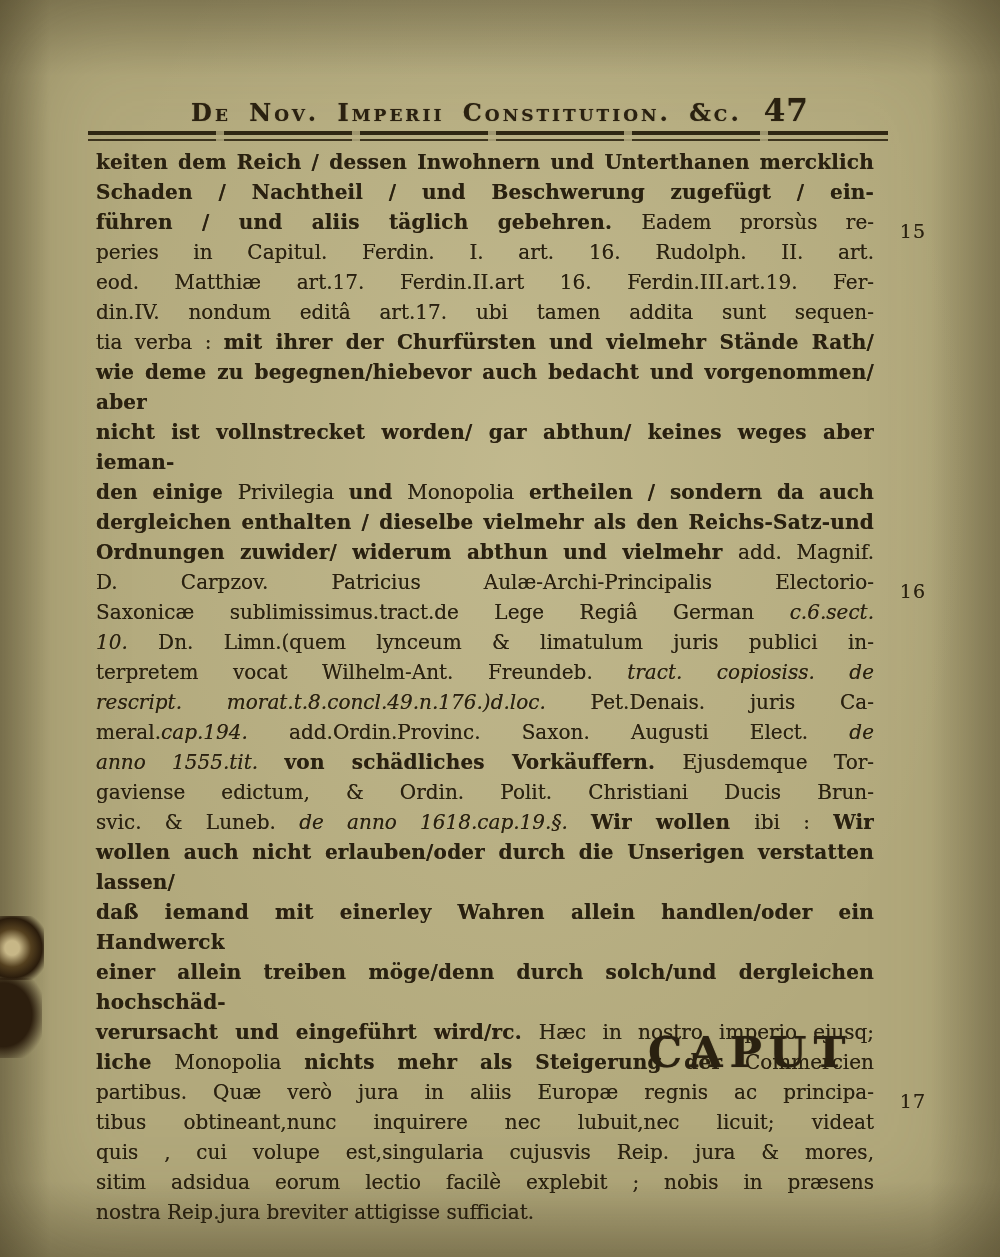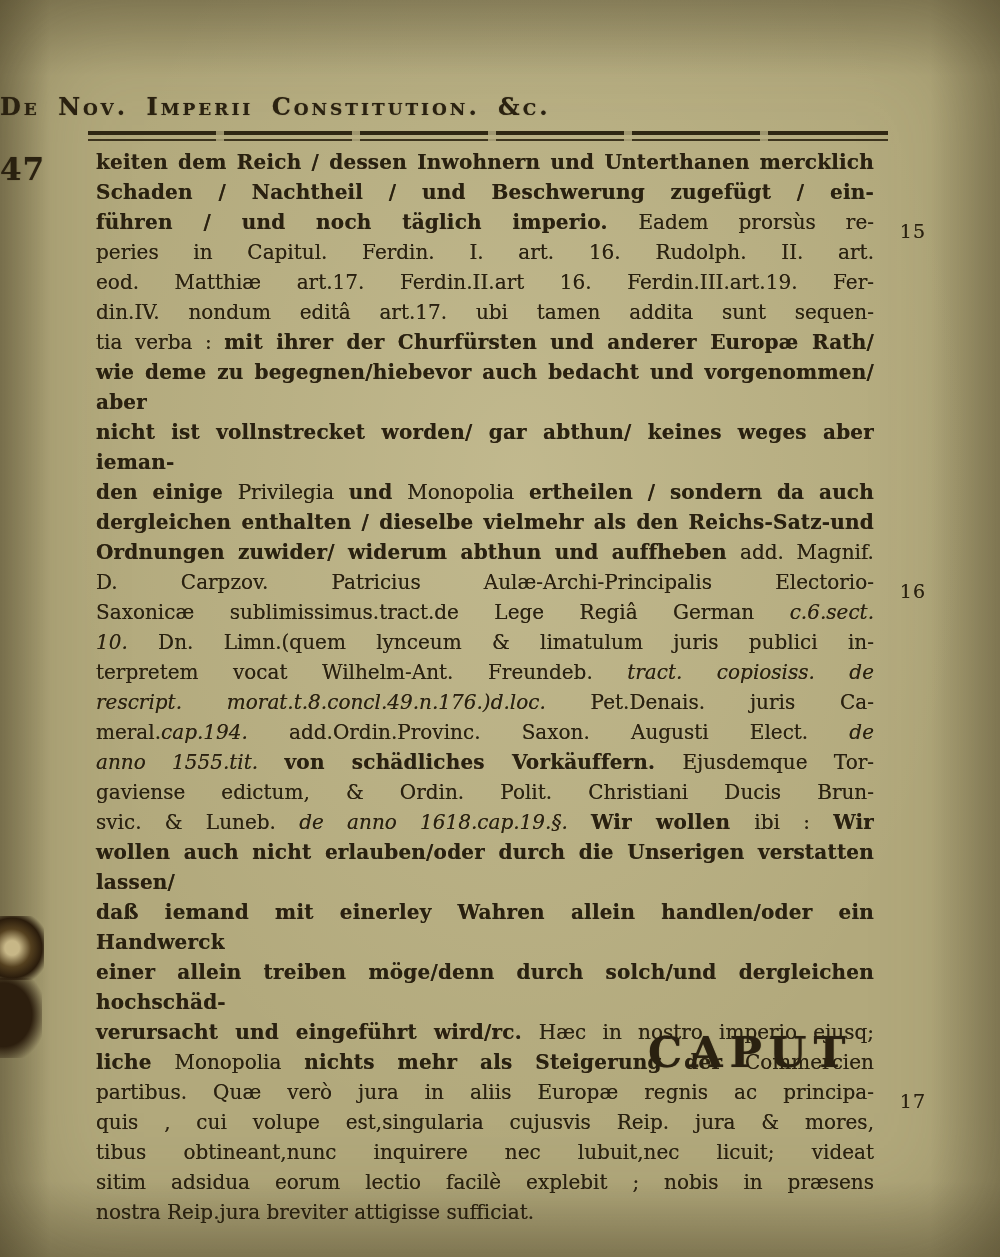--- a/index.html
+++ b/index.html
@@ -13,28 +13,27 @@
     background:
       radial-gradient(ellipse at 52% 38%, rgba(255,248,214,0.20), rgba(0,0,0,0) 62%),
       linear-gradient(90deg, rgba(62,53,30,0.38), rgba(0,0,0,0) 5%, rgba(0,0,0,0) 93%, rgba(62,53,30,0.30)),
       linear-gradient(0deg, rgba(62,53,30,0.30), rgba(0,0,0,0) 6%, rgba(0,0,0,0) 94%, rgba(62,53,30,0.28)),
       #b2a97c;
     box-shadow: inset 0 0 120px rgba(72,62,34,0.45);
   }
   
   .header{
     position:absolute; top:92px; left:0; width:100%;
-    display:flex; justify-content:center; align-items:baseline; gap:30px;
+    display:flex; justify-content:center; align-items:baseline; gap:22px;
     font-variant:small-caps;
     font-weight:700;
     font-size:24px;
     letter-spacing:3px;
     word-spacing:7px;
     text-shadow:0 0 1px rgba(42,33,16,0.55);
-    flex-direction:column;
   }
   .header .pagenum{letter-spacing:1px; word-spacing:0; font-size:31px;}
   
   .rules{position:absolute; top:131px; left:88px; right:112px;}
   .rule{
     background:repeating-linear-gradient(90deg,#2f2713 0 128px, rgba(47,39,19,0.18) 128px 136px);
   }
   .rule.r1{height:4px; margin-bottom:4px;}
   .rule.r2{height:2px; opacity:0.9;}
   
@@ -88,47 +87,47 @@
   </div>
 
   <div class="rules">
     <div class="rule r1"></div>
     <div class="rule r2"></div>
   </div>
 
   <div class="text-block">
       <div class="line"><span class="seg f">keiten dem Reich / dessen Inwohnern und Unterthanen mercklich</span></div>
       <div class="line"><span class="seg f">Schaden / Nachtheil / und Beschwerung zugefügt / ein-</span></div>
-      <div class="line"><span class="seg f">führen / und noch täglich imperio. </span><span class="seg r">Eadem prorsùs re-</span><span class="marginal">15</span></div>
+      <div class="line"><span class="seg f">führen / und aliis täglich gebehren. </span><span class="seg r">Eadem prorsùs re-</span><span class="marginal">15</span></div>
       <div class="line"><span class="seg r">peries in Capitul. Ferdin. I. art. 16. Rudolph. II. art.</span></div>
       <div class="line"><span class="seg r">eod. Matthiæ art.17. Ferdin.II.art 16. Ferdin.III.art.19. Fer-</span></div>
       <div class="line"><span class="seg r">din.IV. nondum editâ art.17. ubi tamen addita sunt sequen-</span></div>
-      <div class="line"><span class="seg r">tia verba : </span><span class="seg f">mit ihrer der Churfürsten und anderer Europæ Rath/</span></div>
+      <div class="line"><span class="seg r">tia verba : </span><span class="seg f">mit ihrer der Churfürsten und vielmehr Stände Rath/</span></div>
       <div class="line"><span class="seg f">wie deme zu begegnen/hiebevor auch bedacht und vorgenommen/ aber</span></div>
       <div class="line"><span class="seg f">nicht ist vollnstrecket worden/ gar abthun/ keines weges aber ieman-</span></div>
       <div class="line"><span class="seg f">den einige </span><span class="seg r">Privilegia</span><span class="seg f"> und </span><span class="seg r">Monopolia</span><span class="seg f"> ertheilen / sondern da auch</span></div>
       <div class="line"><span class="seg f">dergleichen enthalten / dieselbe vielmehr als den Reichs-Satz-und</span></div>
-      <div class="line"><span class="seg f">Ordnungen zuwider/ widerum abthun und auffheben </span><span class="seg r">add. Magnif.</span></div>
+      <div class="line"><span class="seg f">Ordnungen zuwider/ widerum abthun und vielmehr </span><span class="seg r">add. Magnif.</span></div>
       <div class="line"><span class="seg r">D. Carpzov. Patricius Aulæ-Archi-Principalis Electorio-</span><span class="marginal">16</span></div>
       <div class="line"><span class="seg r">Saxonicæ sublimissimus.tract.de Lege Regiâ German </span><span class="seg i">c.6.sect.</span></div>
       <div class="line"><span class="seg i">10. </span><span class="seg r">Dn. Limn.(quem lynceum &amp; limatulum juris publici in-</span></div>
       <div class="line"><span class="seg r">terpretem vocat Wilhelm-Ant. Freundeb. </span><span class="seg i">tract. copiosiss. de</span></div>
       <div class="line"><span class="seg i">rescript. morat.t.8.concl.49.n.176.)d.loc. </span><span class="seg r">Pet.Denais. juris Ca-</span></div>
       <div class="line"><span class="seg r">meral.</span><span class="seg i">cap.194.</span><span class="seg r"> add.Ordin.Provinc. Saxon. Augusti Elect. </span><span class="seg i">de</span></div>
       <div class="line"><span class="seg i">anno 1555.tit. </span><span class="seg f">von schädliches Vorkäuffern. </span><span class="seg r">Ejusdemque Tor-</span></div>
       <div class="line"><span class="seg r">gaviense edictum, &amp; Ordin. Polit. Christiani Ducis Brun-</span></div>
       <div class="line"><span class="seg r">svic. &amp; Luneb. </span><span class="seg i">de anno 1618.cap.19.§. </span><span class="seg f">Wir wollen </span><span class="seg r">ibi : </span><span class="seg f">Wir</span></div>
       <div class="line"><span class="seg f">wollen auch nicht erlauben/oder durch die Unserigen verstatten lassen/</span></div>
       <div class="line"><span class="seg f">daß iemand mit einerley Wahren allein handlen/oder ein Handwerck</span></div>
       <div class="line"><span class="seg f">einer allein treiben möge/denn durch solch/und dergleichen hochschäd-</span></div>
       <div class="line"><span class="seg f">verursacht und eingeführt wird/rc. </span><span class="seg r">Hæc in nostro imperio ejusq;</span></div>
       <div class="line"><span class="seg f">liche </span><span class="seg r">Monopolia</span><span class="seg f"> nichts mehr als Steigerung der </span><span class="seg r">Commercien</span></div>
       <div class="line"><span class="seg r">partibus. Quæ verò jura in aliis Europæ regnis ac principa-</span><span class="marginal">17</span></div>
+      <div class="line"><span class="seg r">tibus obtineant,nunc inquirere nec lubuit,nec licuit; videat</span></div>
       <div class="line"><span class="seg r">quis , cui volupe est,singularia cujusvis Reip. jura &amp; mores,</span></div>
-      <div class="line"><span class="seg r">tibus obtineant,nunc inquirere nec lubuit,nec licuit; videat</span></div>
       <div class="line"><span class="seg r">sitim adsidua eorum lectio facilè explebit ; nobis in præsens</span></div>
       <div class="line end"><span class="seg r">nostra Reip.jura breviter attigisse sufficiat.</span></div>
     </div>
 
   <div class="caput">CAPUT</div>
 
   <div class="stain stain1"></div>
   <div class="stain stain2"></div>
 
 </div>

